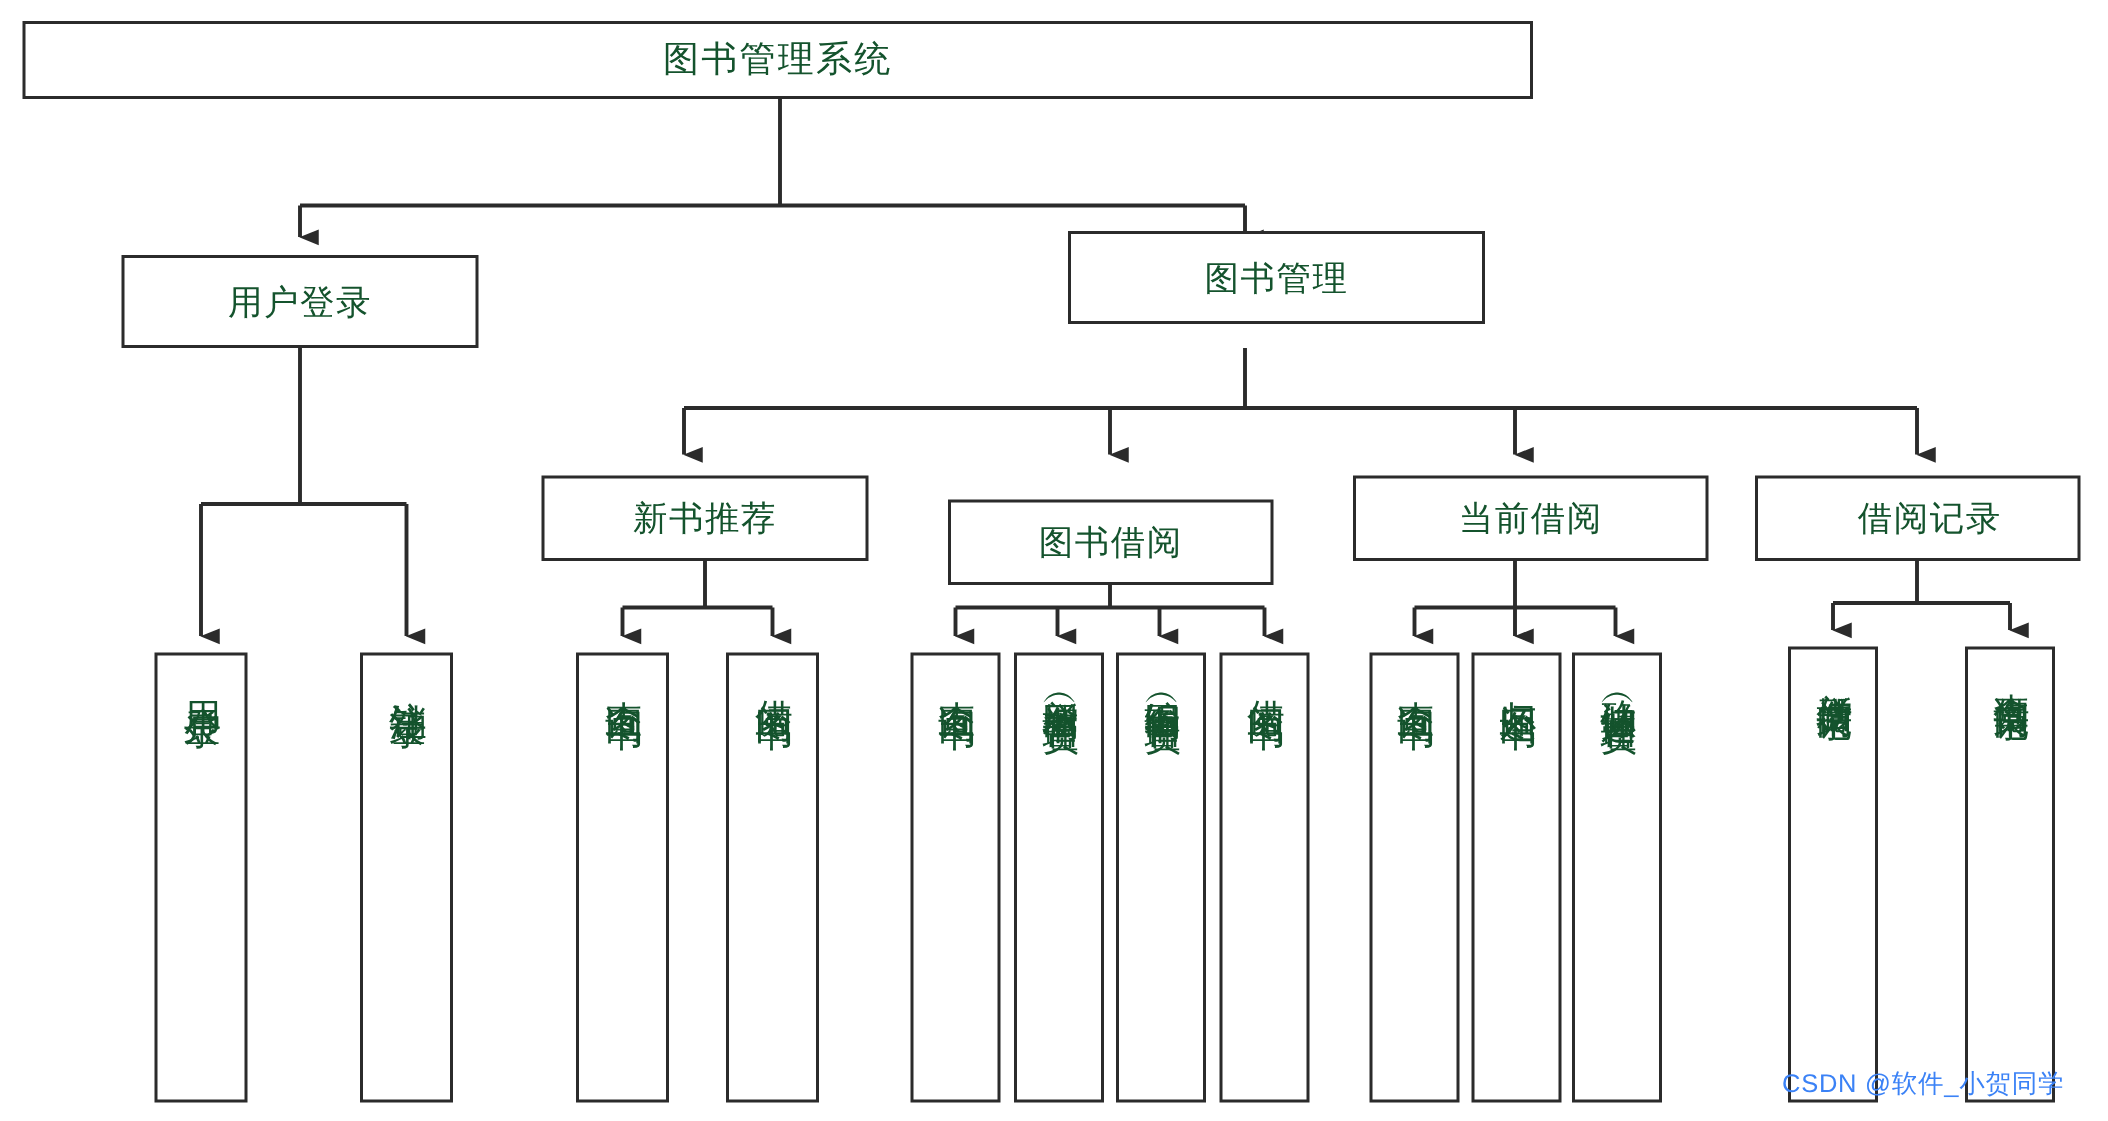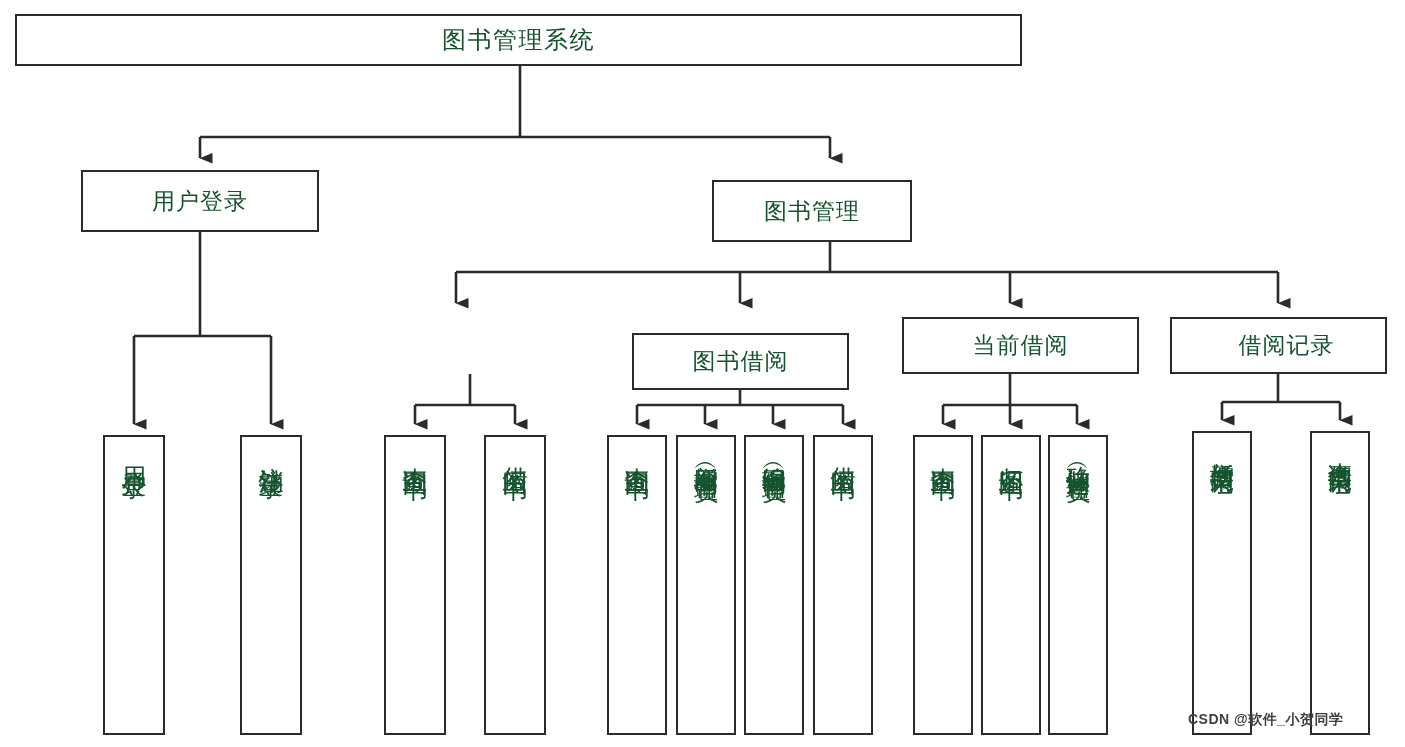--- a/index.html
+++ b/index.html
@@ -45,26 +45,25 @@
     text-orientation:upright;
     font-size:25px;
     letter-spacing:3px;
     line-height:1;
   }
   .node.v.small .lbl{font-size:24px;letter-spacing:2px;}
 
   .watermark{
     position:absolute;
     left:1188px;top:711px;
-    font-size:14px;
-    color:#404040;
+    font-size:17px;
+    color:#3b82f6;
     letter-spacing:0.5px;
     white-space:nowrap;
     pointer-events:none;
-    font-weight:bold;
   }
 </style>
 </head>
 <body>
 
 <div id="canvas">
 
   <svg class="wires" viewBox="0 0 1405 747">
     <defs>
       <marker id="arrow" viewBox="0 0 12 14" refX="5.5" refY="13" markerWidth="12" markerHeight="14" orient="auto-start-reverse" markerUnits="userSpaceOnUse">
@@ -115,24 +114,27 @@
     </g>
   </svg>
 
   <div class="node h root" style="left:15px;top:14px;width:1007px;height:52px;">
     <span class="lbl">图书管理系统</span>
   </div>
 
   <div class="node h" style="left:81px;top:170px;width:238px;height:62px;">
     <span class="lbl">用户登录</span>
   </div>
-  <div class="node h" style="left:712px;top:180px;width:200px;height:62px;">
+  <div class="node h" style="left:712px;top:154px;width:278px;height:62px;">
     <span class="lbl">图书管理</span>
   </div>
 
+  <div class="node h" style="left:361px;top:317px;width:218px;height:57px;">
+    <span class="lbl">新书推荐</span>
+  </div>
   <div class="node h" style="left:632px;top:333px;width:217px;height:57px;">
     <span class="lbl">图书借阅</span>
   </div>
   <div class="node h" style="left:902px;top:317px;width:237px;height:57px;">
     <span class="lbl">当前借阅</span>
   </div>
   <div class="node h" style="left:1170px;top:317px;width:217px;height:57px;padding-left:16px;">
     <span class="lbl">借阅记录</span>
   </div>
 

